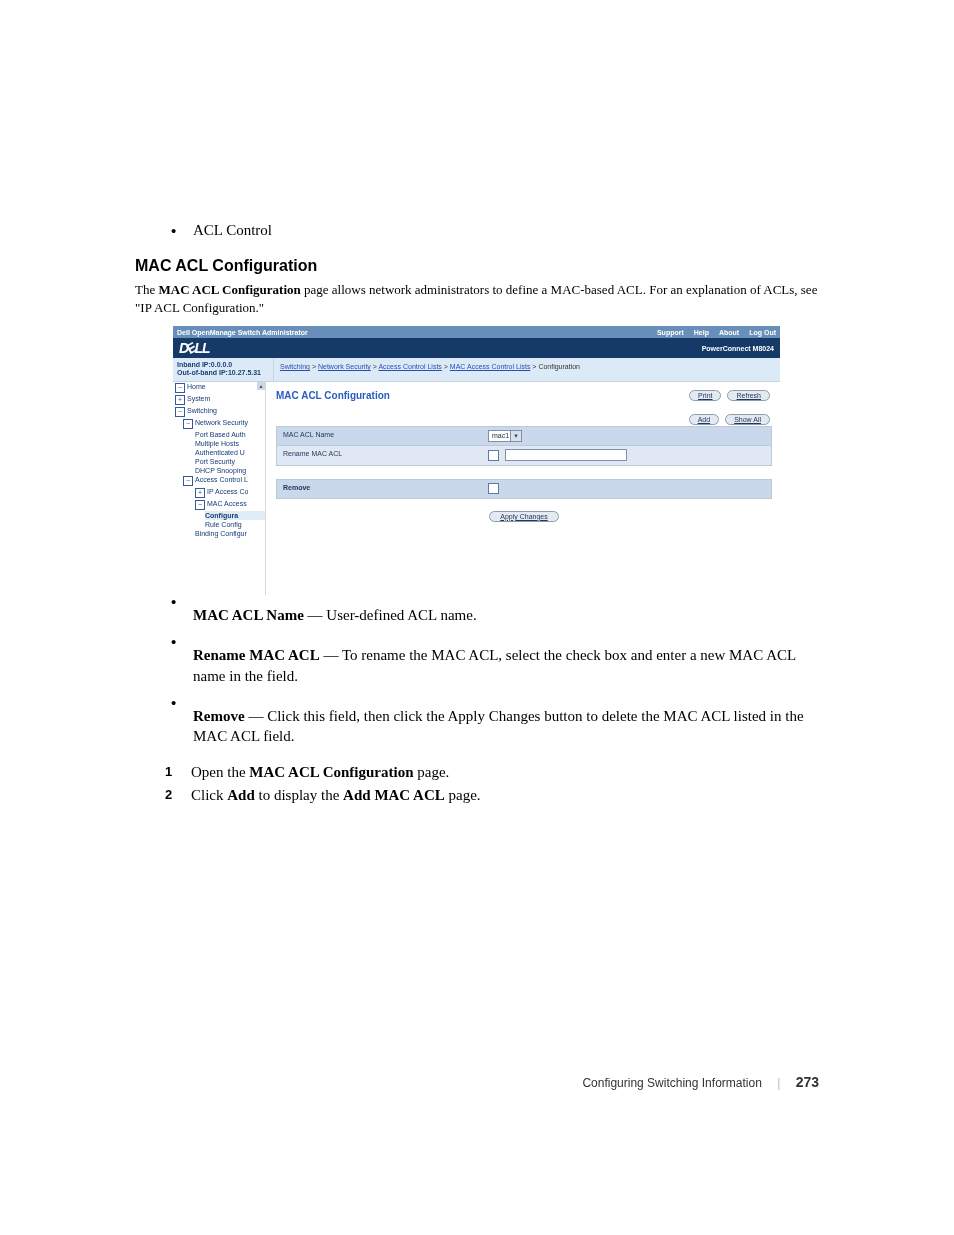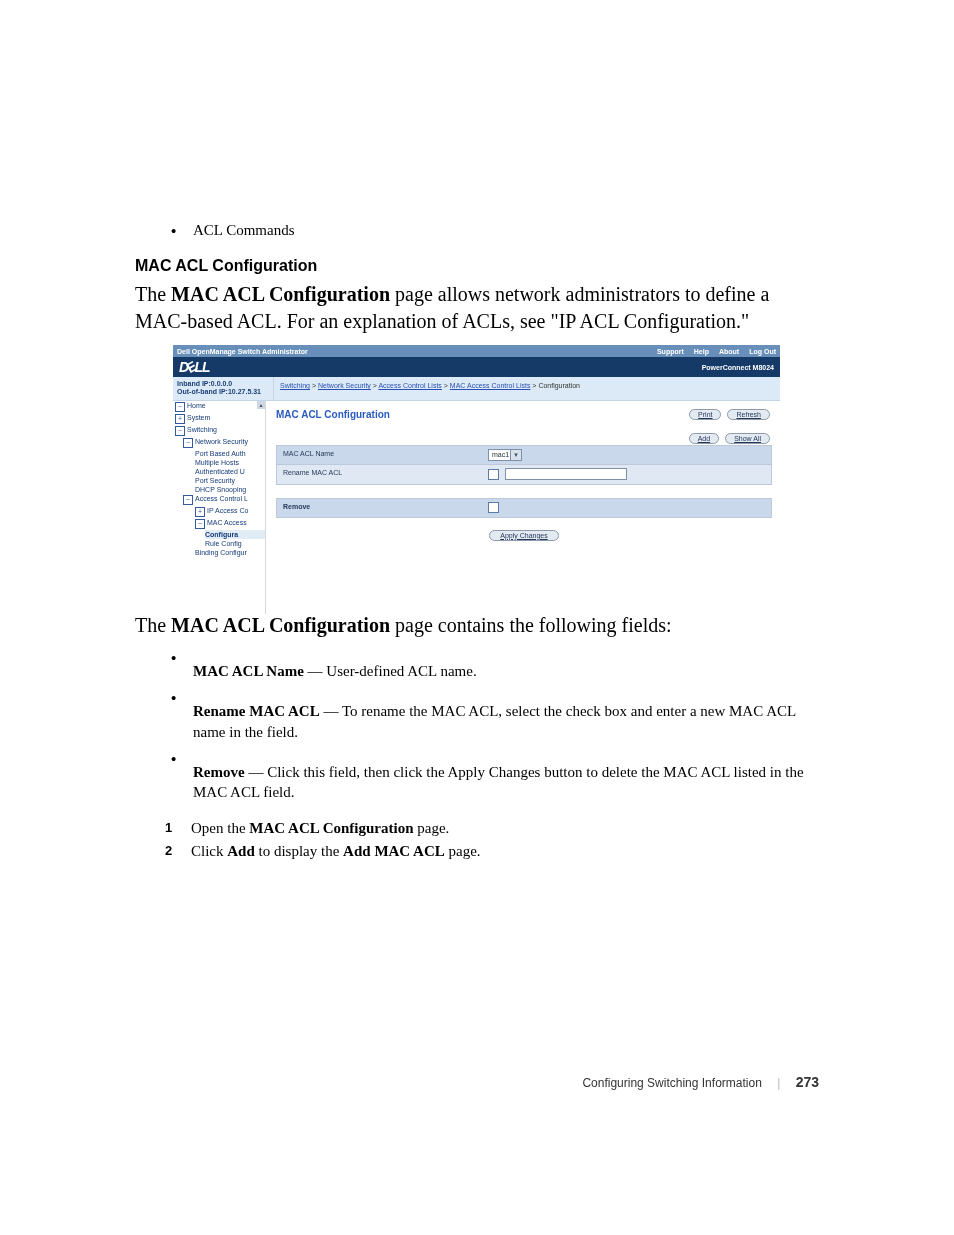--- a/index.html
+++ b/index.html
@@ -25,21 +25,21 @@
     width: 22px;
     font-family: Arial, sans-serif;
   }
   .h2 {
     font-family: Arial, Helvetica, sans-serif;
     font-weight: bold;
     font-size: 16px;
     margin: 0 0 6px 0;
   }
   .p {
-    font-size: 20px;
+    font-size: 13px;
     line-height: 1.35;
     margin: 4px 0 10px 0;
   }
   .caption {
     font-family: Arial, Helvetica, sans-serif;
     font-weight: bold;
     font-size: 12px;
     margin: 10px 0 6px 0;
   }
   .emb {
@@ -251,21 +251,21 @@
   .footer .sep { margin: 0 12px; color: #bbb; }
   .footer .pg { font-weight: bold; font-size: 14px; text-align: right; }
 </style>
 </head>
 <body>
 
 <div class="page">
 
   <div class="bullet-row">
     <span class="bullet-dot">•</span>
-    <span>ACL Commands</span>
+    <span>ACL Control</span>
   </div>
 
   <div class="h2">MAC ACL Configuration</div>
 
   <div class="p">
     <span>The </span><b>MAC ACL Configuration</b><span> page allows network administrators to define a MAC-based ACL. For an explanation of ACLs, see "IP ACL Configuration."</span>
   </div>
 
 
 
@@ -383,23 +383,20 @@
           </div>
         </div>
 
         <div class="apply-wrap">
           <span class="apply">Apply Changes</span>
         </div>
       </div>
     </div>
   </div>
 
-  <div class="p">
-    <span>The </span><b>MAC ACL Configuration</b><span> page contains the following fields:</span>
-  </div>
 
   <div class="fieldlist">
     <div class="row">
       <span class="dot">•</span>
       <span class="txt"><b>MAC ACL Name</b><span> — User-defined ACL name.</span></span>
     </div>
     <div class="row">
       <span class="dot">•</span>
       <span class="txt"><b>Rename MAC ACL</b><span> — To rename the MAC ACL, select the check box and enter a new MAC ACL name in the field.</span></span>
     </div>

